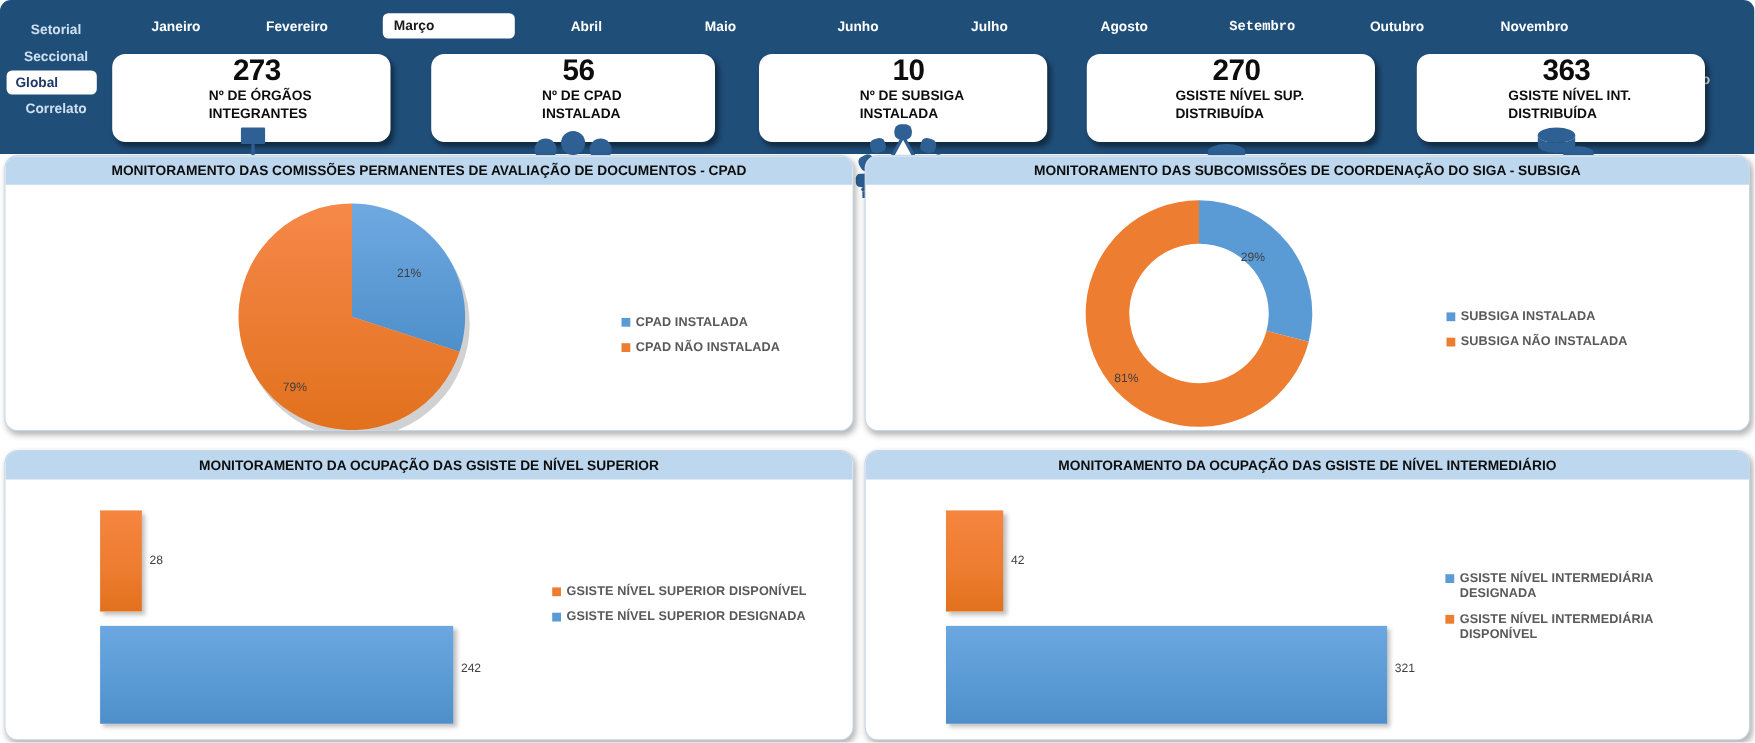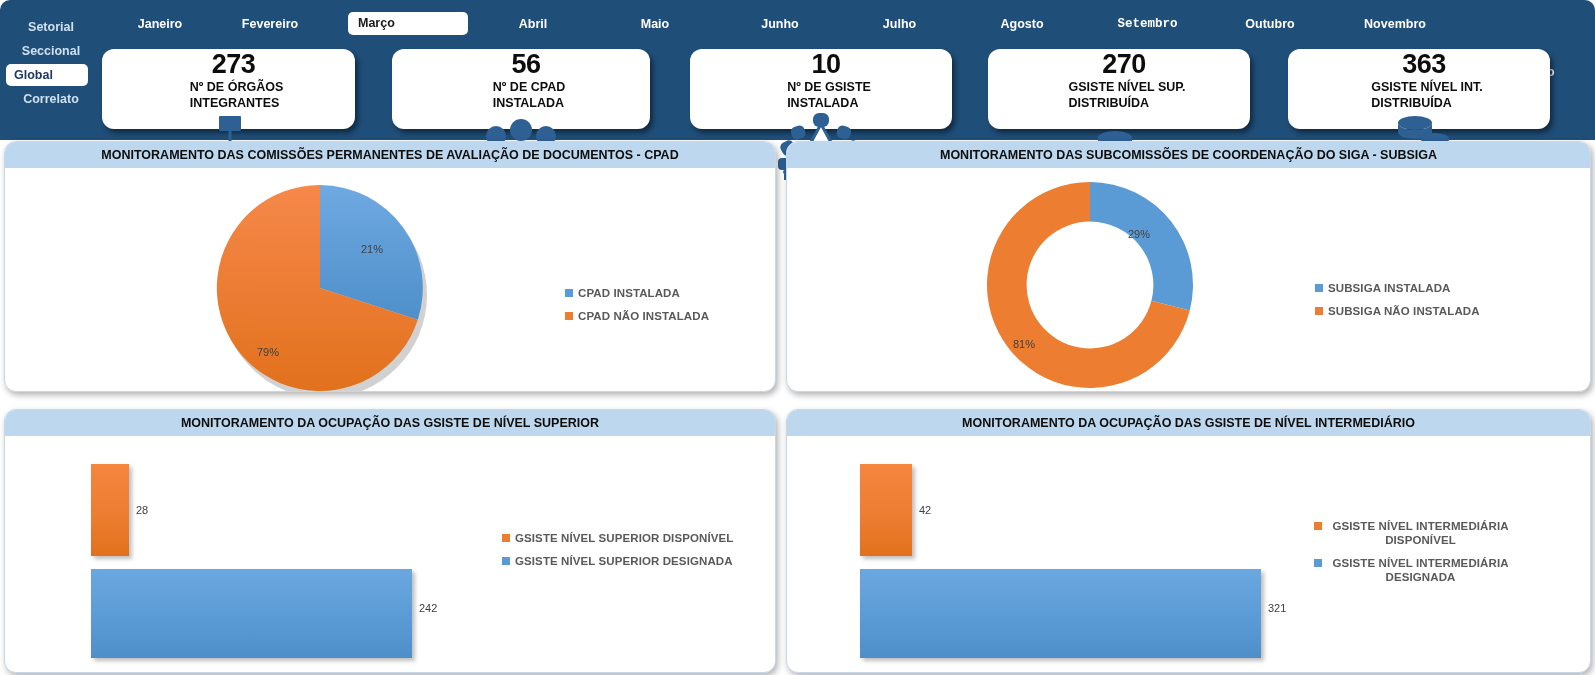--- a/index.html
+++ b/index.html
@@ -267,21 +267,21 @@
         <path d="M56 62 a14 14 0 0 1 28 0 z"></path>
         <path d="M13 64 a32 26 0 0 1 64 0 z"></path>
       </g>
     </svg>
   </div>
 </div>
 
 <div class="kpi" style="left:690px; width:262px;">
   <div class="kpi-text">
     <div class="kpi-value">10</div>
-    <div class="kpi-label">Nº DE GSISTE</div>
+    <div class="kpi-label">Nº DE SUBSIGA</div>
     <div class="kpi-label">INSTALADA</div>
   </div>
   <div class="kpi-icon">
     <svg width="92" height="70" viewBox="0 0 92 70">
       <g fill="#2e6094">
         <rect x="38" y="1" width="16" height="14" rx="6"></rect>
         <rect x="16" y="14" width="14" height="13" rx="5" transform="rotate(-18 23 20)"></rect>
         <rect x="62" y="14" width="14" height="13" rx="5" transform="rotate(18 69 20)"></rect>
         <rect x="6" y="29" width="14" height="14" rx="5" transform="rotate(-28 13 36)"></rect>
         <rect x="72" y="29" width="14" height="14" rx="5" transform="rotate(28 79 36)"></rect>
@@ -428,37 +428,37 @@
         <span class="legend-label">GSISTE NÍVEL SUPERIOR DISPONÍVEL</span>
       </div>
       <div class="legend-row">
         <span class="legend-swatch" style="background:#5b9bd5;"></span>
         <span class="legend-label">GSISTE NÍVEL SUPERIOR DESIGNADA</span>
       </div>
     </div>
   </div>
 </div>
 
-<div class="panel" style="left:786px; top:409px; width:805px; height:264px;text-align:center;">
+<div class="panel" style="left:786px; top:409px; width:805px; height:264px;">
   <div class="panel-header">
     <span class="panel-title">MONITORAMENTO DA OCUPAÇÃO DAS GSISTE DE NÍVEL INTERMEDIÁRIO</span>
   </div>
   <div class="panel-body">
     <div style="position:absolute; left:0; top:0; right:0; bottom:0;">
       <div class="bar bar-orange" style="left:73px; top:28px; width:52px; height:92px;"></div>
       <div class="bar-value" style="left:132px; top:68px;">42</div>
 
       <div class="bar bar-blue" style="left:73px; top:133px; width:401px; height:89px;"></div>
       <div class="bar-value" style="left:481px; top:166px;">321</div>
     </div>
 
     <div class="legend" style="left:527px; top:83px; width:200px;">
       <div class="legend-row">
+        <span class="legend-swatch" style="background:#5b9bd5;"></span>
+        <span class="legend-label">GSISTE NÍVEL INTERMEDIÁRIA DESIGNADA</span>
+      </div>
+      <div class="legend-row">
         <span class="legend-swatch" style="background:#ed7d31;"></span>
         <span class="legend-label">GSISTE NÍVEL INTERMEDIÁRIA DISPONÍVEL</span>
       </div>
-      <div class="legend-row">
-        <span class="legend-swatch" style="background:#5b9bd5;"></span>
-        <span class="legend-label">GSISTE NÍVEL INTERMEDIÁRIA DESIGNADA</span>
-      </div>
     </div>
   </div>
 </div>
 
 </body></html>

